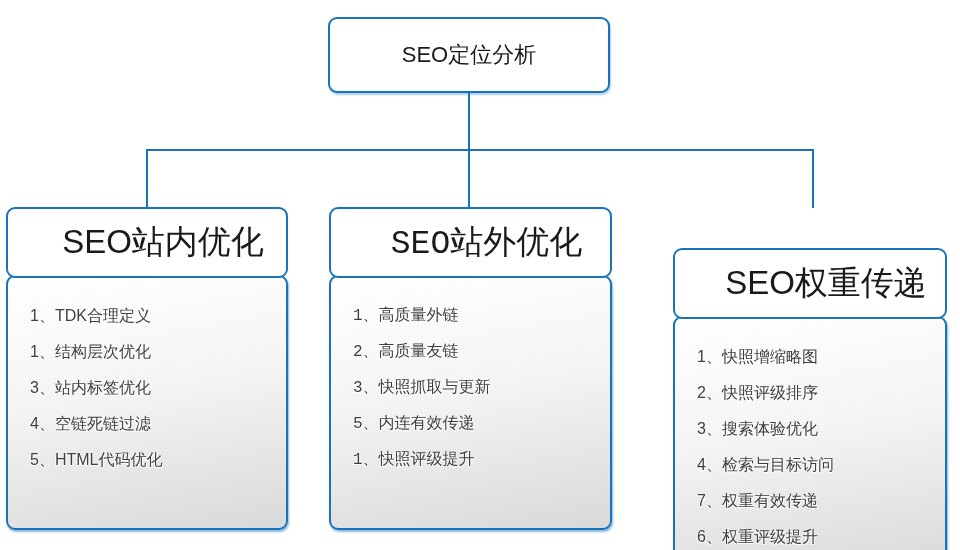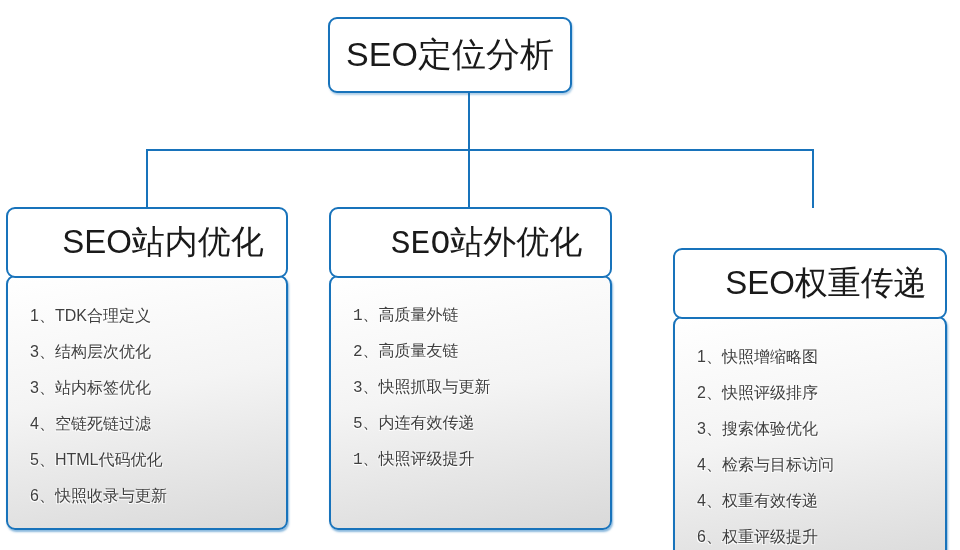--- a/index.html
+++ b/index.html
@@ -6,22 +6,22 @@
   #canvas{
     position:relative;width:960px;height:550px;background:#ffffff;overflow:hidden;
     font-family:"Liberation Sans","DejaVu Sans",sans-serif;
   }
   .line{position:absolute;background:#1873bb;}
   .node{
     position:absolute;box-sizing:border-box;border:2px solid #1873bb;border-radius:9px;
     background:#ffffff;display:flex;align-items:center;justify-content:center;
   }
   .root-box{
-    left:328px;top:17px;width:244px;height:76px;
-    font-size:34px;color:#1a1a1a;box-shadow:1px 2px 2px rgba(24,115,187,0.35);
+    left:328px;top:17px;width:282px;height:76px;
+    font-size:22px;color:#1a1a1a;box-shadow:1px 2px 2px rgba(24,115,187,0.35);
   }
   .branch{position:absolute;top:207px;}
   .branch-header{
     position:relative;box-sizing:border-box;height:71px;border:2px solid #1873bb;border-radius:9px;
     background:#ffffff;display:flex;align-items:center;justify-content:center;
     font-size:33px;color:#1a1a1a;z-index:2;padding-left:32px;
   }
   .branch-list{
     position:relative;box-sizing:border-box;margin-top:-3px;height:255px;
     border:2px solid #1873bb;border-radius:9px;
@@ -54,25 +54,24 @@
   <div class="node root-box">
     <span>SEO定位分析</span>
   </div>
 
   <div class="branch" id="branch-1">
     <div class="branch-header">
       <span>SEO站内优化</span>
     </div>
     <div class="branch-list">
       <div class="branch-item">1、TDK合理定义</div>
-      <div class="branch-item">3、结构层次优化</div>
+      <div class="branch-item">1、结构层次优化</div>
       <div class="branch-item">3、站内标签优化</div>
       <div class="branch-item">4、空链死链过滤</div>
       <div class="branch-item">5、HTML代码优化</div>
-      <div class="branch-item">6、快照收录与更新</div>
     </div>
   </div>
 
   <div class="branch" id="branch-2">
     <div class="branch-header">
       <span>SEO站外优化</span>
     </div>
     <div class="branch-list">
       <div class="branch-item">1、高质量外链</div>
       <div class="branch-item">2、高质量友链</div>
@@ -84,18 +83,18 @@
 
   <div class="branch" id="branch-3">
     <div class="branch-header">
       <span>SEO权重传递</span>
     </div>
     <div class="branch-list">
       <div class="branch-item">1、快照增缩略图</div>
       <div class="branch-item">2、快照评级排序</div>
       <div class="branch-item">3、搜索体验优化</div>
       <div class="branch-item">4、检索与目标访问</div>
-      <div class="branch-item">4、权重有效传递</div>
+      <div class="branch-item">7、权重有效传递</div>
       <div class="branch-item">6、权重评级提升</div>
     </div>
   </div>
 
 </div>
 
 </body></html>

